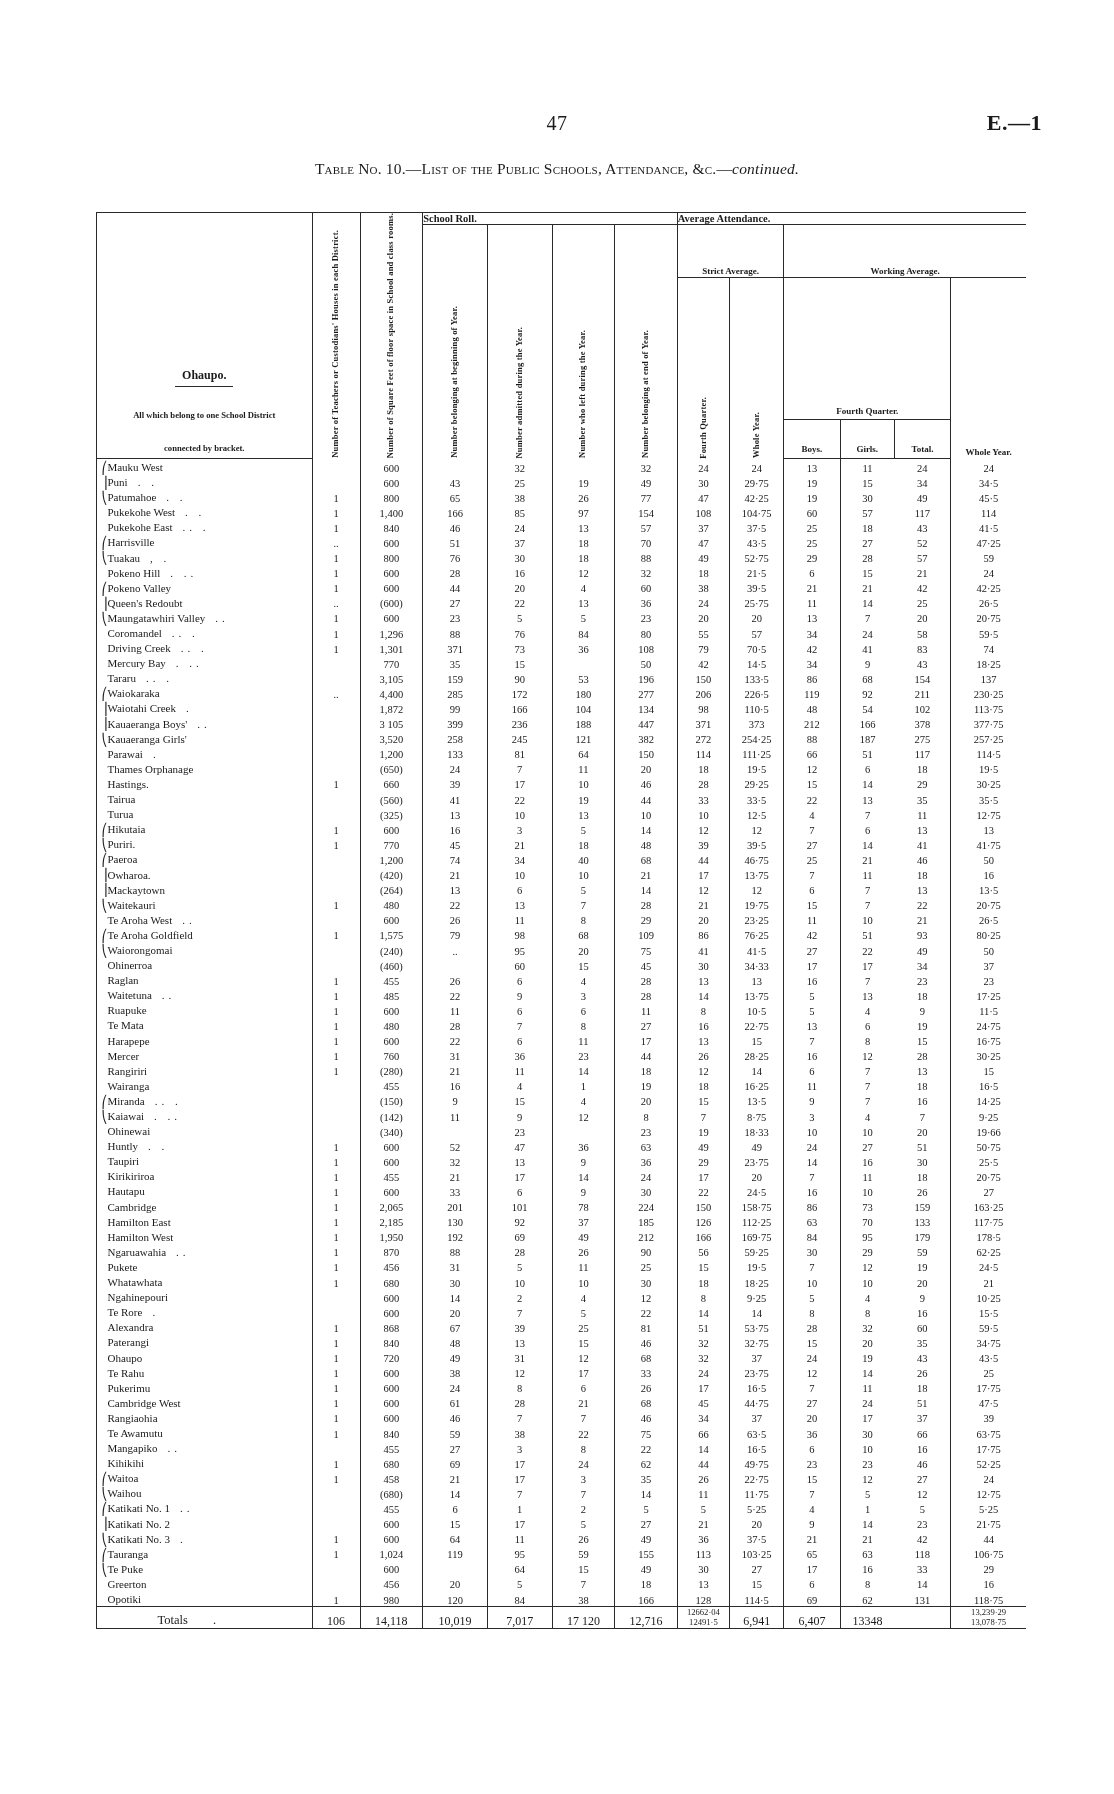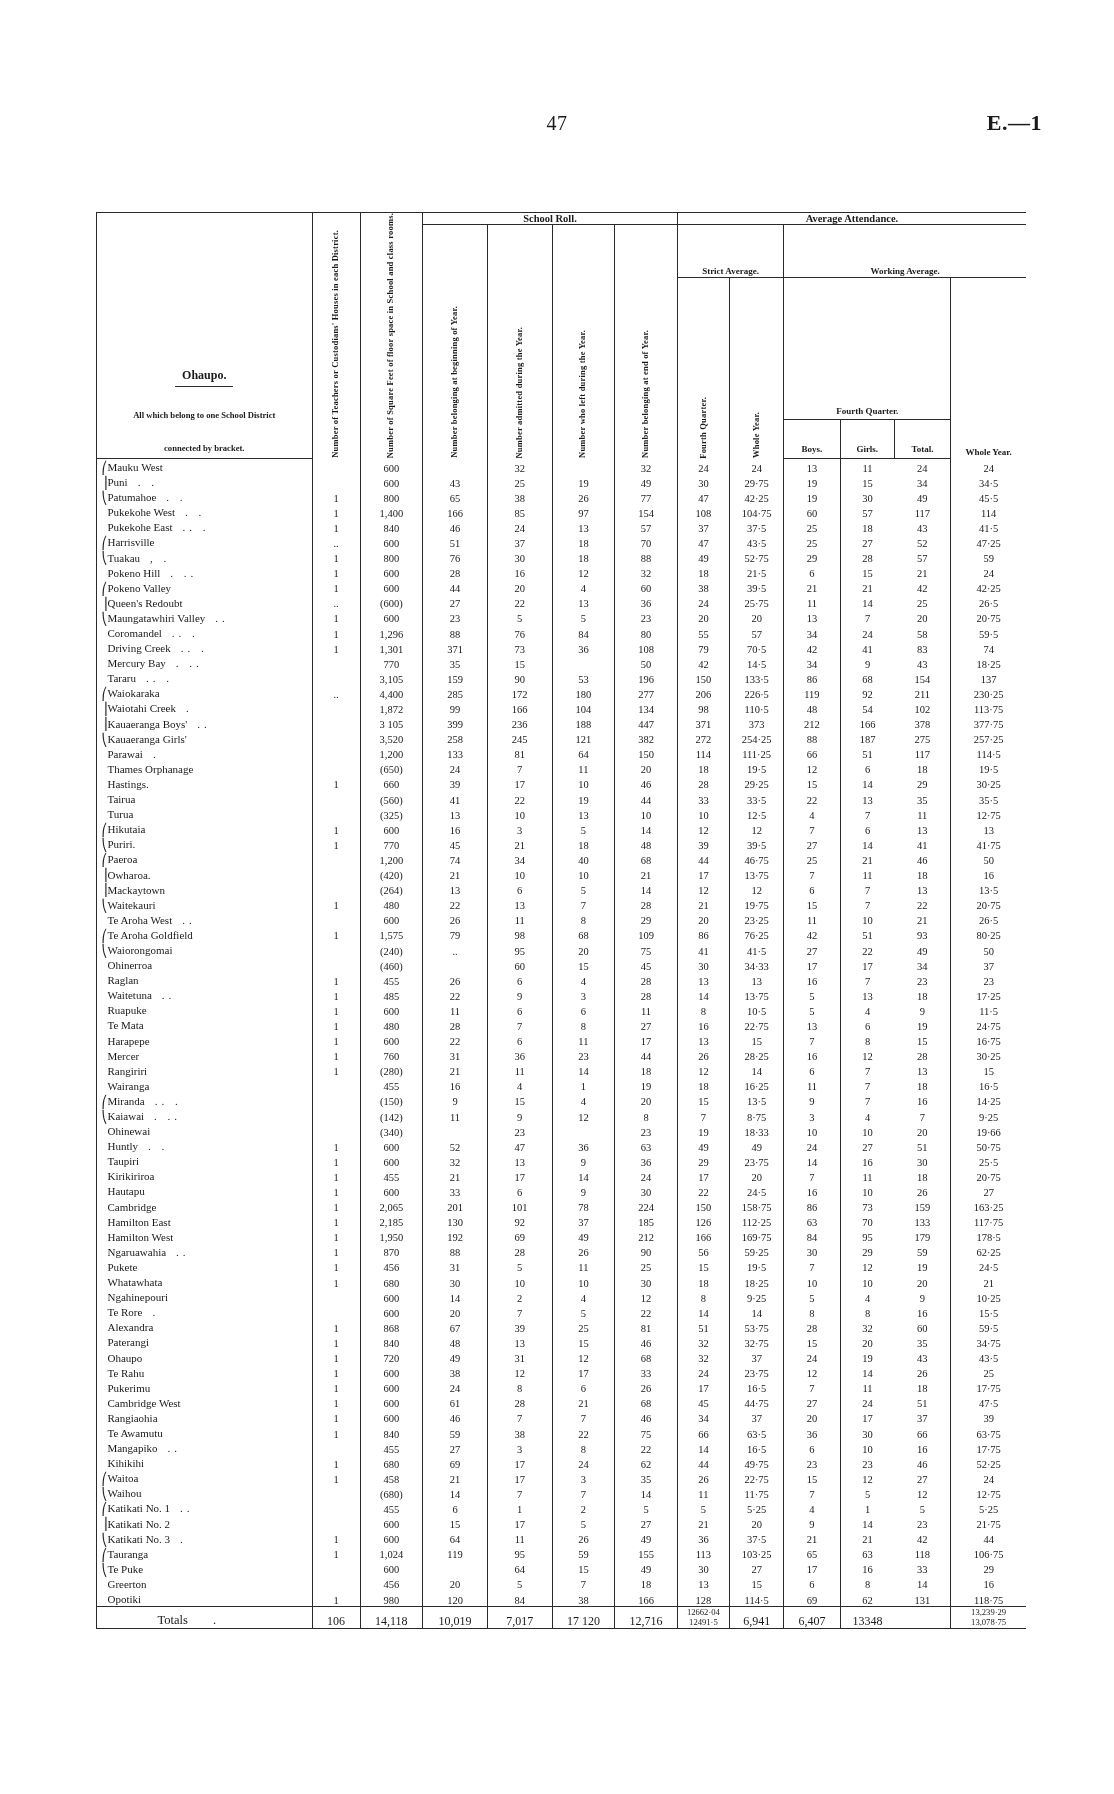--- a/index.html
+++ b/index.html
@@ -78,21 +78,21 @@
     line-height:1.15;
     text-align:center;
     margin:0 auto;
     letter-spacing:0.2px;
   }
   .vcell{
     height:120px;
     text-align:center;
     padding:3px 0 4px 0;
   }
-  .hcenter{text-align:center;font-size:10.5px;}
+  .hcenter{text-align:left;font-size:10.5px;}
   .hsmall{text-align:center;font-size:9px;line-height:1.2;}
 
   .schoolhead{
     text-align:center;
     font-size:10.5px;
     line-height:1.25;
     padding:4px 6px 4px 6px;
   }
   .schoolhead .big{font-size:12px;}
   .schoolhead .rule{
@@ -133,20 +133,23 @@
   }
 </style>
 </head>
 <body>
 
 <div class="page">
 
   <div class="pageno">47</div>
   <div class="sectionref">E.—1</div>
 
+  <div class="title">
+    <span class="sc">Table No. 10.—List of the Public Schools, Attendance, &amp;c.—</span><i>continued.</i>
+  </div>
 
   <div class="tablewrap">
     <table class="main">
       <colgroup>
         <col style="width:9px">
         <col style="width:196px">
         <col style="width:46px">
         <col style="width:60px">
         <col style="width:62px">
         <col style="width:62px">

